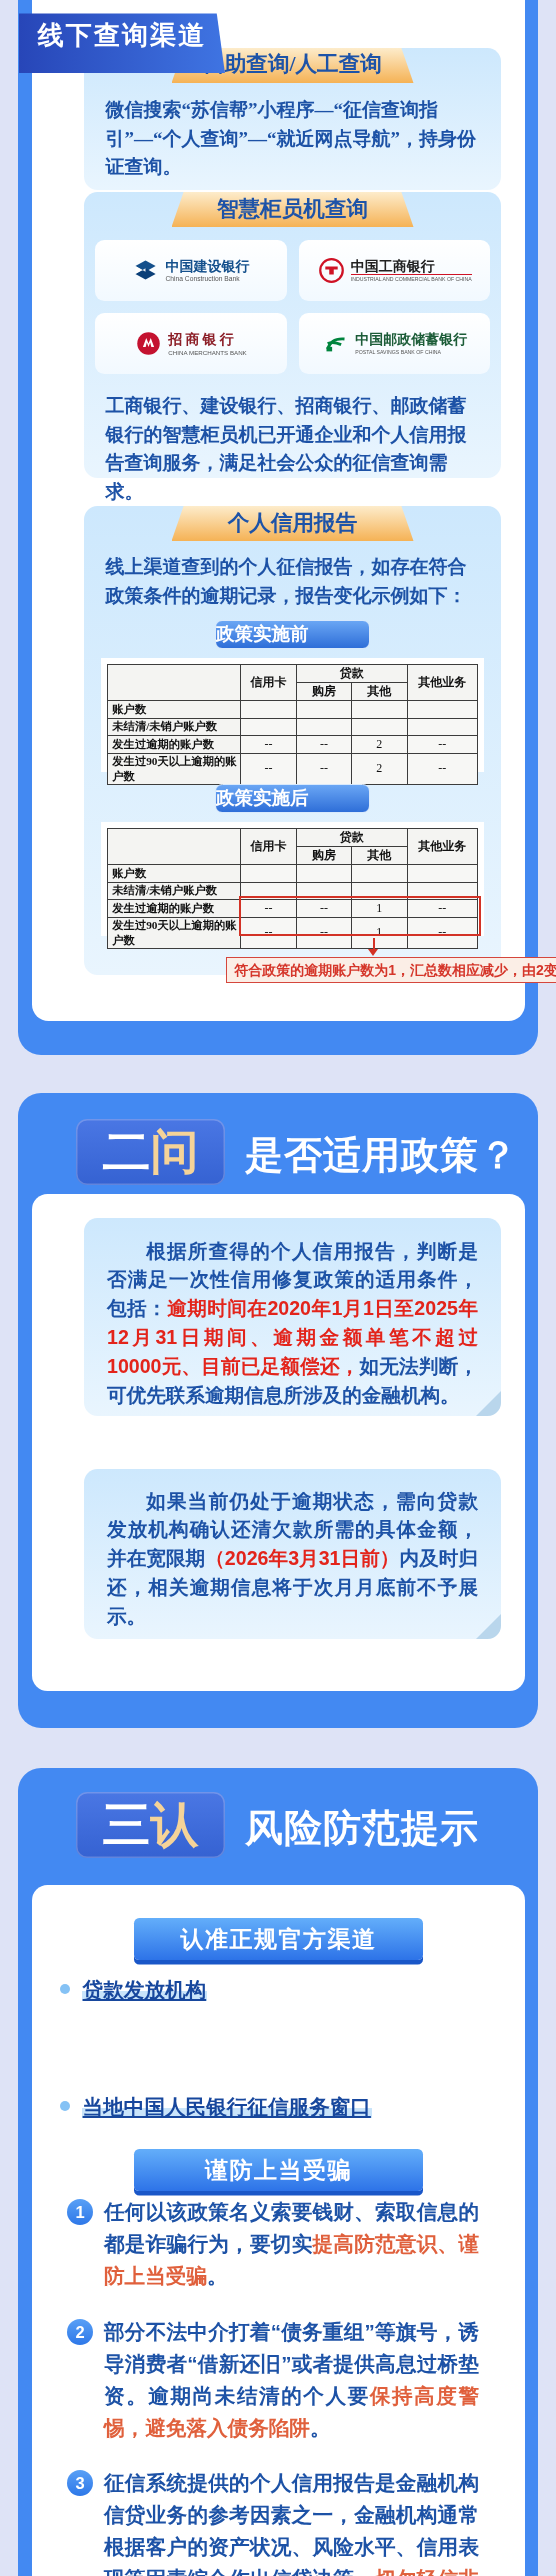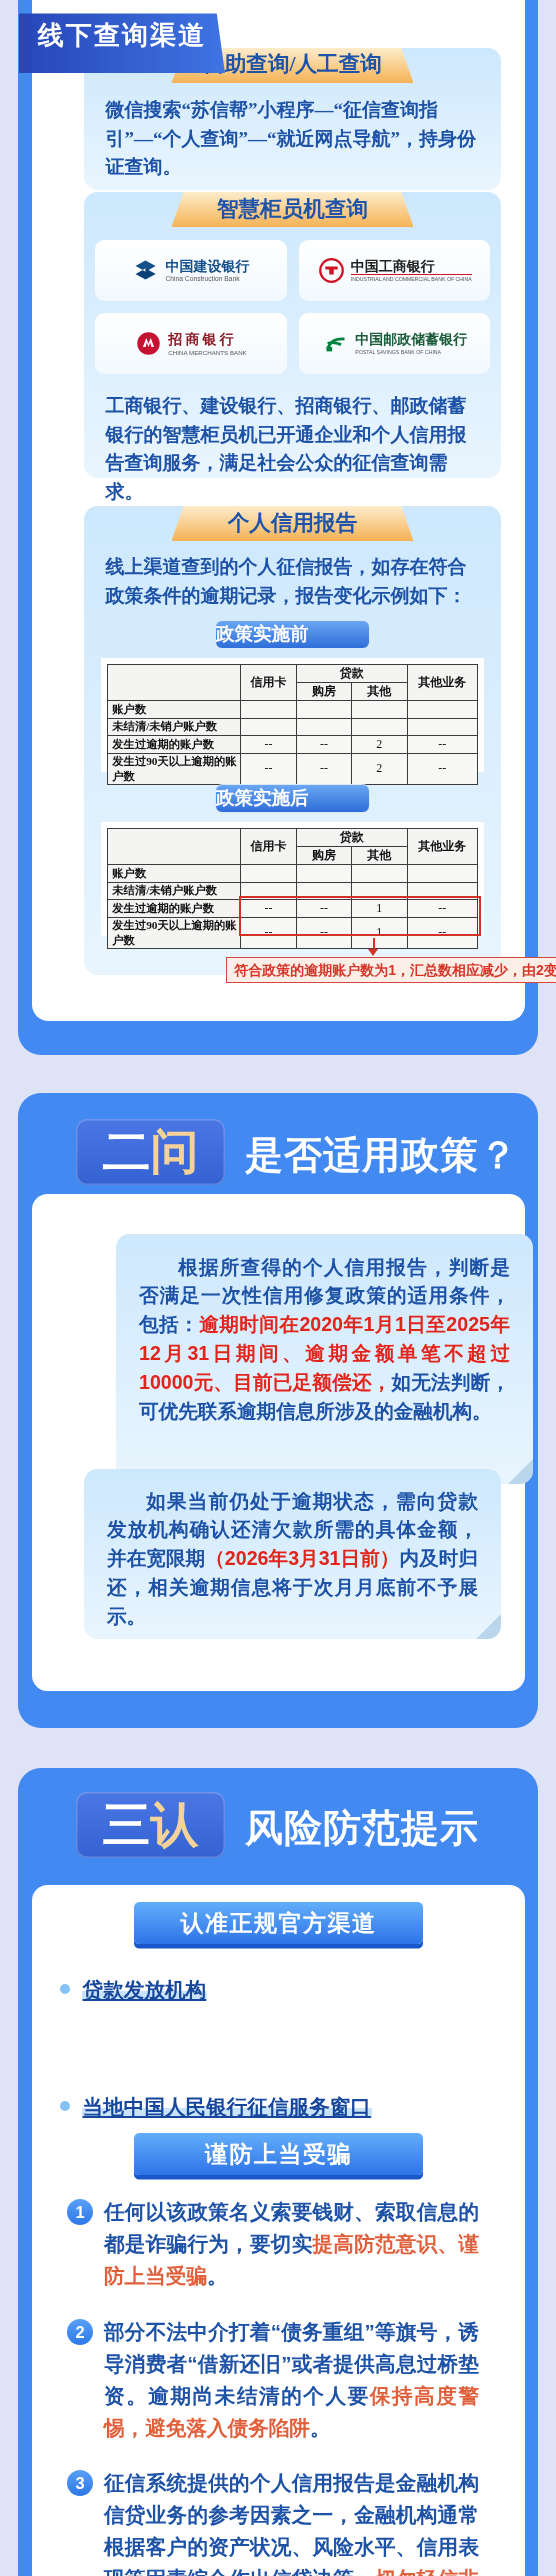--- a/index.html
+++ b/index.html
@@ -64,21 +64,21 @@
   .badge{position:absolute;left:58px;width:149px;height:66px;border-radius:11.3px;
     background:linear-gradient(180deg,#4a77e4 0%,#3562d2 100%);
     box-shadow:inset 0 0 0 1.5px rgba(255,255,255,.22);
     display:flex;align-items:center;justify-content:center;
     font-size:48px;font-weight:bold;line-height:1;}
   .badge .w{color:#ffffff;}
   .badge .g{color:#f5d398;}
   .sec-title{position:absolute;left:227px;color:#ffffff;font-size:38px;font-weight:bold;
     letter-spacing:1px;white-space:nowrap;}
   
-  .ribbon{margin:0 auto;width:289px;height:42px;border-radius:5.2px;position:relative;
+  .ribbon{margin:16px auto;width:289px;height:42px;border-radius:5.2px;position:relative;
     background:linear-gradient(180deg,#63aefa 0%,#2d73e8 100%);
     box-shadow:0 4.6px 0 #1a57c8;
     color:#fff;font-size:23px;font-weight:bold;text-align:center;line-height:42px;
     letter-spacing:1.5px;}
   
   .bullet-row{position:absolute;left:28px;display:flex;align-items:flex-start;}
   .bullet-dot{width:10.3px;height:10.3px;border-radius:50%;background:#85c2f5;margin:8.2px 11.3px 0 0;flex:0 0 10.3px;}
   .bullet-text{font-size:20.6px;font-weight:bold;color:#17479d;line-height:1.35;text-decoration:underline;}
   .hl{background:linear-gradient(180deg,transparent 58%,#c9e4fa 58%);padding:0 1px;}
   .bullet-rest{font-weight:normal;font-size:19.6px;}
@@ -275,21 +275,21 @@
 <div class="banner">线下查询渠道</div>
 
 <div class="sec" style="top:1093px;height:635px;">
   <div class="badge" style="top:26px;">
     <span class="w">二</span>
       <span class="g">问</span>
   </div>
   <div class="sec-title" style="top:37px;">是否适用政策？</div>
 
   <div class="white-card" style="top:101px;height:497px;">
-    <div class="lightcard fold" style="top:40px;height:250px;margin-left:32px;">
+    <div class="lightcard fold" style="top:24px;height:198px;">
       <div class="body-text" style="padding:18.5px 23px 0 23px;text-indent:2em;text-align:justify;font-size:19.6px;line-height:1.48;"><span class="seg-blue">根据所查得的个人信用报告，判断是否满足一次性信用修复政策的适用条件，包括：</span><span class="seg-red">逾期时间在2020年1月1日至2025年12月31日期间、逾期金额单笔不超过10000元、目前已足额偿还，</span><span class="seg-blue">如无法判断，可优先联系逾期信息所涉及的金融机构。</span></div>
     </div>
     <div class="lightcard fold" style="top:275px;height:170px;">
       <div class="body-text" style="padding:17.5px 23px 0 23px;text-indent:2em;text-align:justify;font-size:19.6px;line-height:1.48;"><span class="seg-blue">如果当前仍处于逾期状态，需向贷款发放机构确认还清欠款所需的具体金额，并在宽限期</span><span class="seg-red">（2026年3月31日前）</span><span class="seg-blue">内及时归还，相关逾期信息将于次月月底前不予展示。</span></div>
     </div>
   </div>
 </div>
 
 <div class="sec" style="top:1768px;height:1023px;">
   <div class="badge" style="top:24px;">

